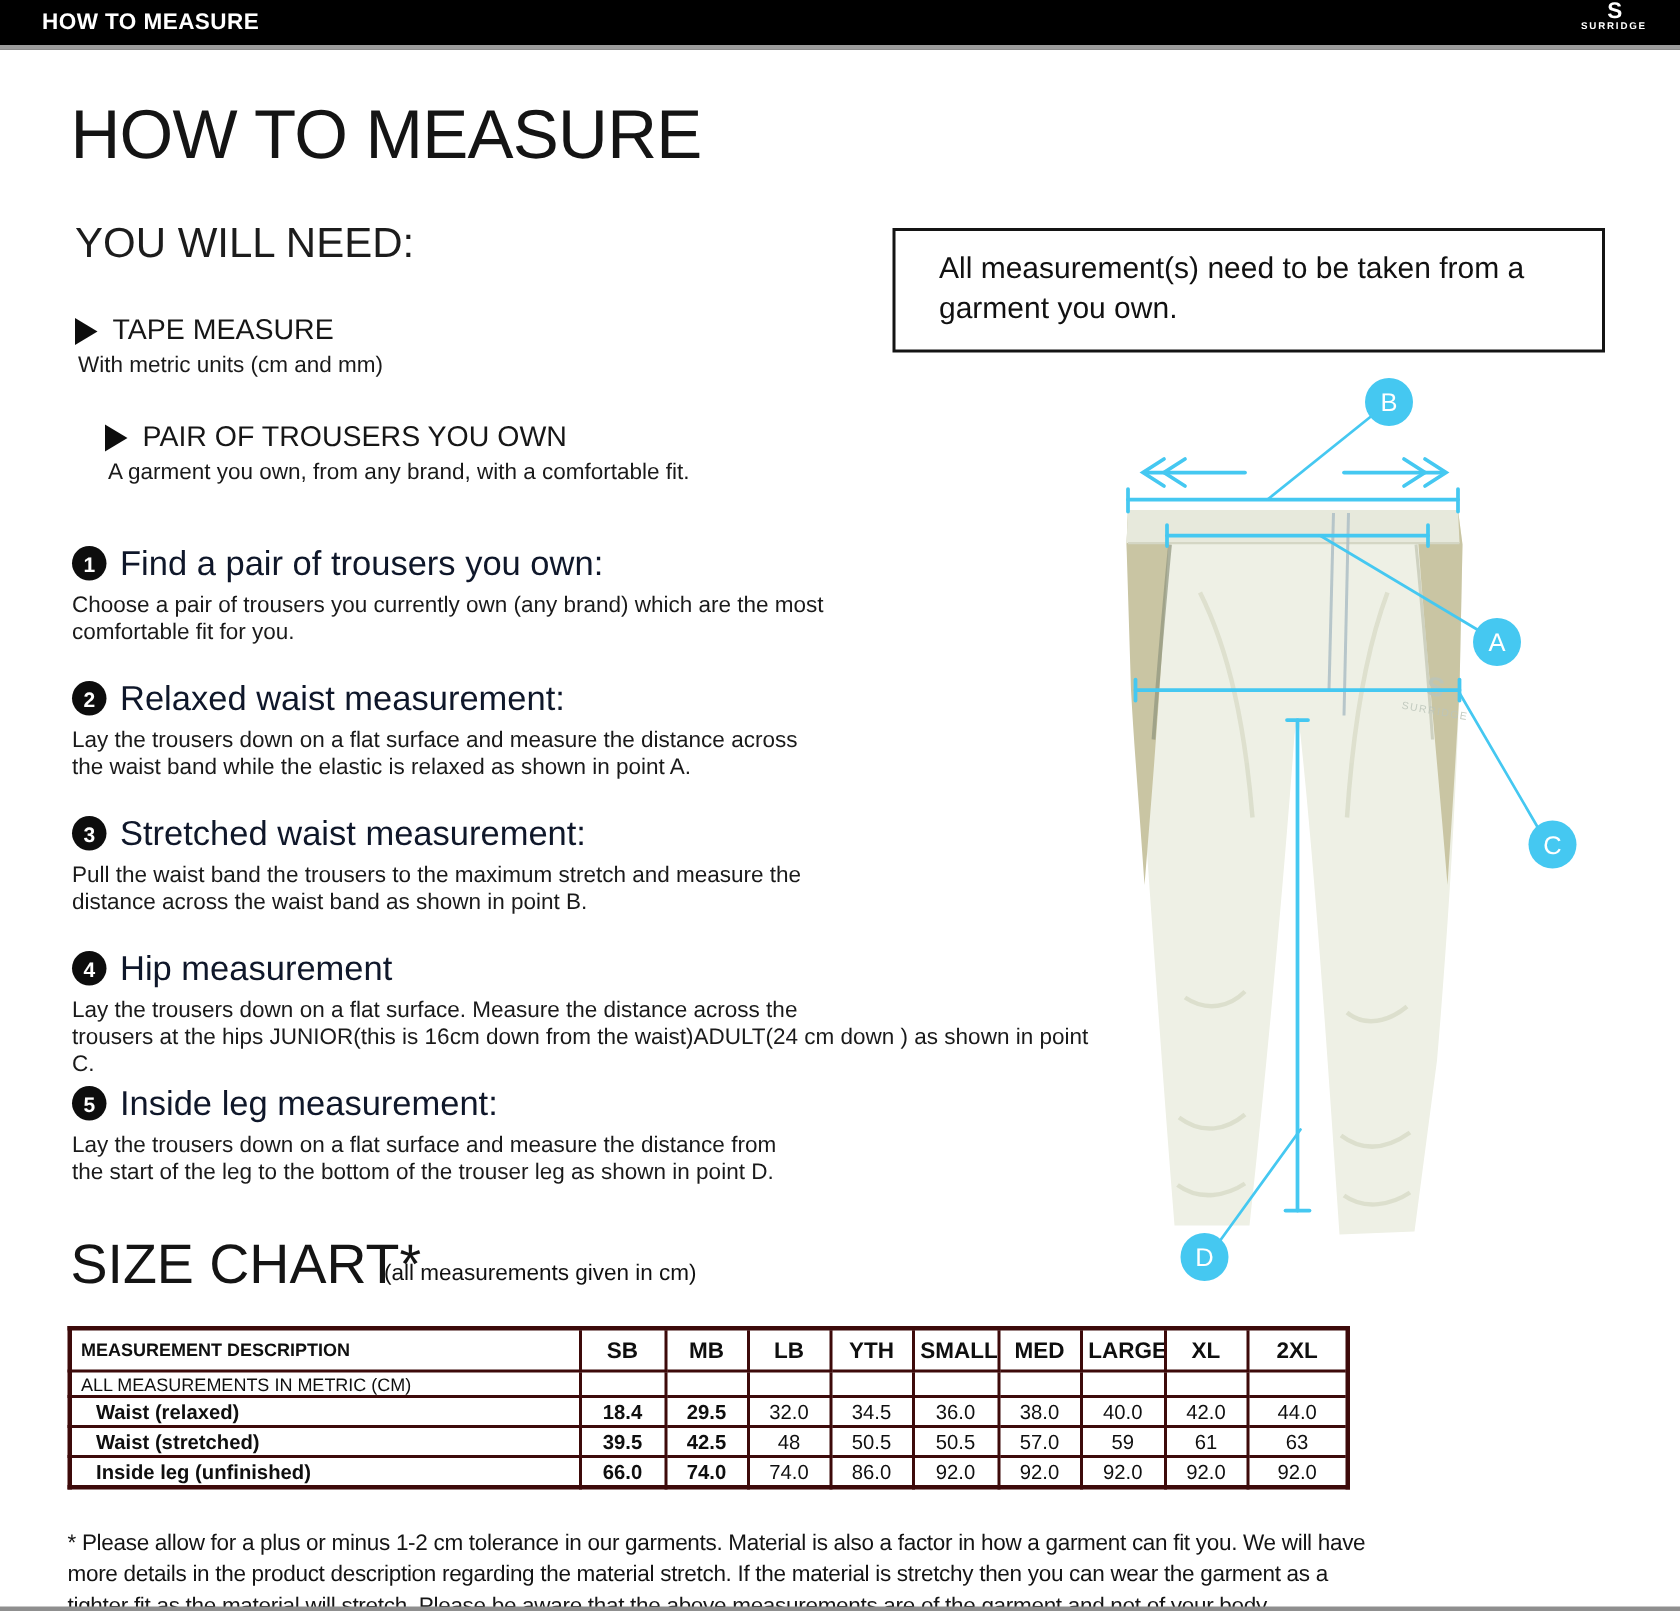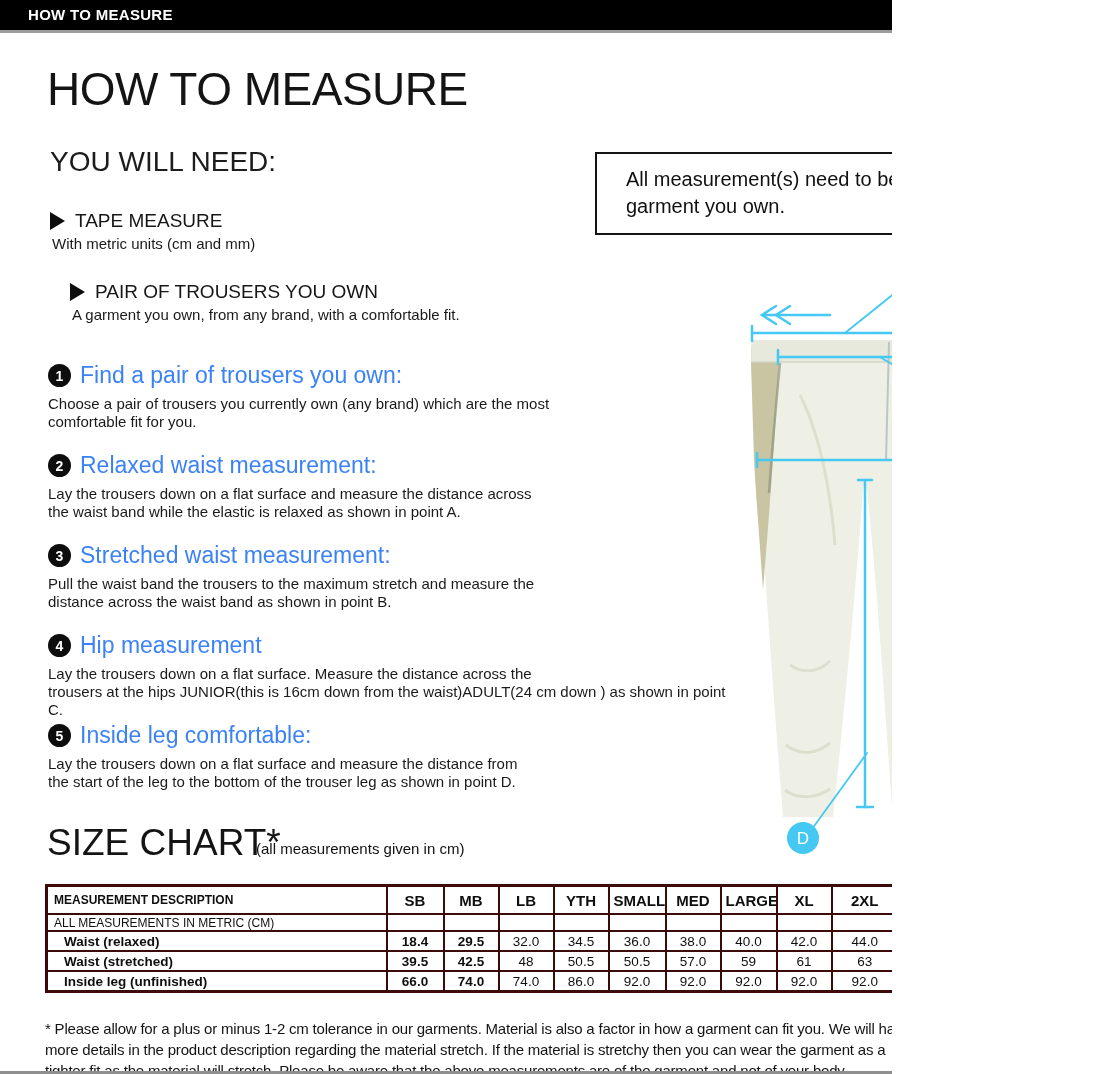--- a/index.html
+++ b/index.html
@@ -1,17 +1,17 @@
 <!DOCTYPE html>
 <html><head>
 <meta charset="utf-8">
 <style>
   html,body{margin:0;padding:0;background:#fff;}
   .page{
-    position:relative;width:892px;height:1074px;overflow:hidden;
+    position:relative;width:1120px;height:1074px;overflow:hidden;
     background:#ffffff;font-family:"Liberation Sans",sans-serif;color:#1a1a1a;
   }
   
   .topbar{
     position:absolute;left:0;top:0;width:1120px;height:30px;background:#000;
     border-bottom:3px solid #9c9c9c;
   }
   .topbar-title{
     position:absolute;left:28px;top:0;line-height:30px;color:#fff;
     font-size:15px;font-weight:bold;letter-spacing:.3px;
@@ -37,21 +37,21 @@
   }
   .need-label{font-size:19px;color:#161616;}
   .need-detail{font-size:15px;margin-top:3px;margin-left:2px;color:#1a1a1a;}
   
   .step{position:absolute;left:48px;width:680px;}
   .step-head{display:flex;align-items:center;gap:9px;}
   .step-num{
     width:23px;height:23px;border-radius:50%;background:#0d0d0d;color:#fff;
     font-size:14px;font-weight:bold;display:flex;align-items:center;justify-content:center;flex:0 0 23px;
   }
-  .step-title{font-size:23px;color:#3b82f6;text-align:center;}
+  .step-title{font-size:23px;color:#0f172a;text-align:center;}
   .step-desc{font-size:15px;line-height:18px;margin-top:6px;white-space:pre-line;color:#1a1a1a;}
   
   .notice{
     position:absolute;left:595px;top:152px;width:475px;height:83px;box-sizing:border-box;
     border:2.5px solid #141414;padding:12px 29px;font-size:20px;line-height:27px;color:#111;
   }
   
   .diagram{position:absolute;left:730px;top:245px;width:360px;height:640px;}
   
   .size-table{
@@ -141,21 +141,21 @@
       <span class="step-num">4</span>
       <span class="step-title">Hip measurement</span>
     </div>
     <div class="step-desc">Lay the trousers down on a flat surface. Measure the distance across the
 trousers at the hips JUNIOR(this is 16cm down from the waist)ADULT(24 cm down ) as shown in point C.</div>
   </div>
 
   <div class="step" style="top:722px;">
     <div class="step-head">
       <span class="step-num">5</span>
-      <span class="step-title">Inside leg comfortable:</span>
+      <span class="step-title">Inside leg measurement:</span>
     </div>
     <div class="step-desc">Lay the trousers down on a flat surface and measure the distance from
 the start of the leg to the bottom of the trouser leg as shown in point D.</div>
   </div>
 
   <svg class="diagram" viewBox="0 0 360 640">
 
     <path d="M22,95 L242,95 L245,118 L243,215 C240,300 235,380 228,462 L213,576 L163,578
          C155,460 147,340 137,245 L135,233 L133,245 C126,340 115,462 103,572
          L53,572 C44,460 36,340 27,215 L21,118 Z" fill="#eef0e5"></path>

